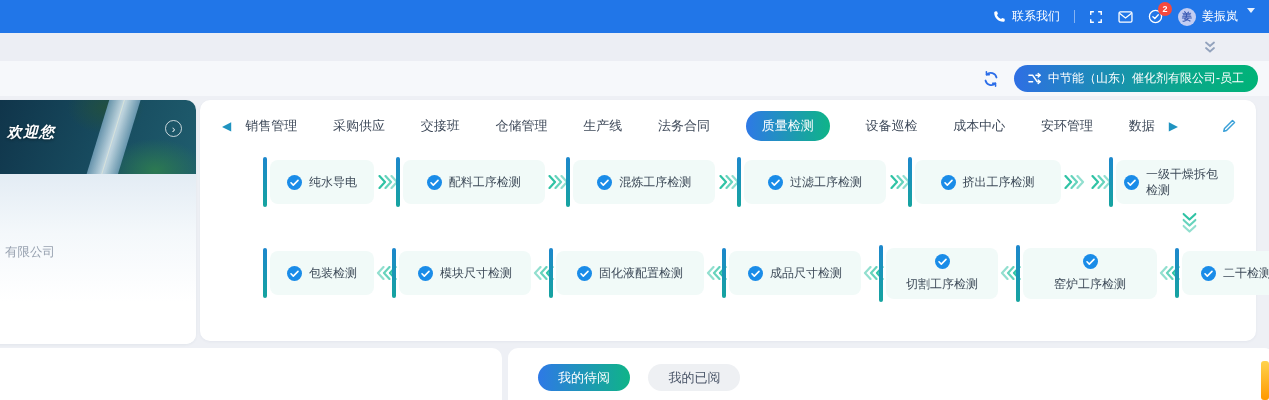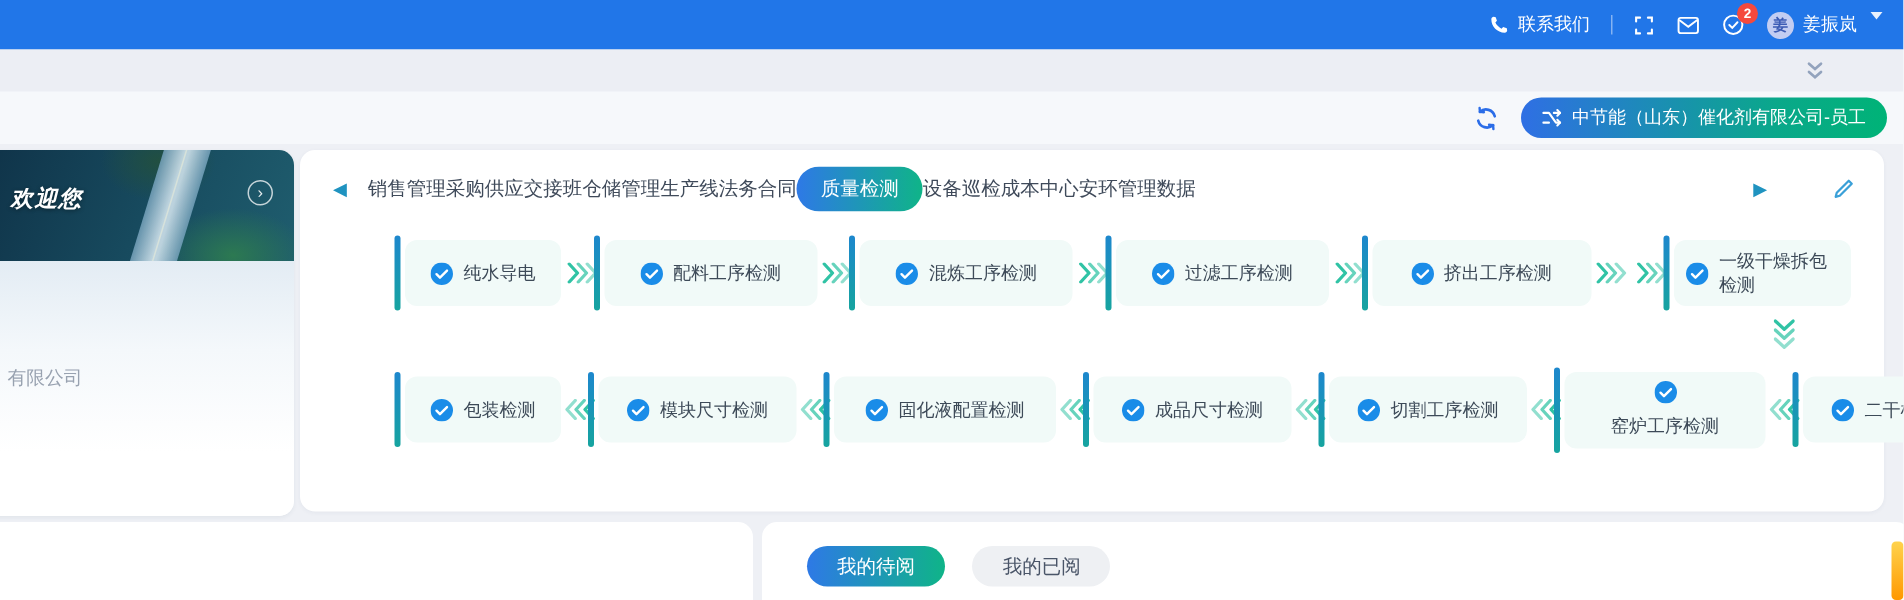--- a/index.html
+++ b/index.html
@@ -78,21 +78,21 @@
     background:linear-gradient(180deg,#e3ecf4 0%,#f4f8fb 35%,#ffffff 75%);
   }
   .welcome-company { position:absolute; left:35px; top:70px; color:#98a2b0; font-size:12.5px; }
   
   .flow-panel {
     position:absolute; left:200px; top:100px; width:1056px; height:241px; border-radius:10px;
     background:#fff; box-shadow:0 1px 3px rgba(40,60,90,.05);
   }
   .tabs-row { display:flex; align-items:center; height:40px; margin:6px 20px 0 22px; }
   .tab-arrow { color:#1f93c0; font-size:12px; cursor:pointer; flex:none; }
-  .tabs-list { display:flex; flex:1; justify-content:flex-start; align-items:center; margin:0 14px; min-width:0; overflow:hidden; }
+  .tabs-list { display:flex; flex:1; justify-content:space-between; align-items:center; margin:0 14px; min-width:0; overflow:hidden; }
   .tab { font-size:13px; color:#3f4a5a; white-space:nowrap; cursor:pointer; }
   .tab-active {
     background:linear-gradient(90deg,#2e79e6,#0fb488); color:#fff;
     padding:6px 16px; border-radius:16px;
   }
   .pencil-btn { margin-left:44px; cursor:pointer; display:flex; flex:none; }
   .flow-row { display:flex; justify-content:space-between; align-items:center; margin:14px 22px 0 26px;padding-left:44px; }
   .flow-row.second { margin-top:44px; }
   .flow-card {
     position:relative; background:#f1faf8; border-radius:8px; min-height:44px;
@@ -396,21 +396,21 @@
         </span>
         <span>成品尺寸检测</span>
       </div>
       <span class="chev left">
         <svg width="21" height="14" viewBox="0 0 21 14" fill="none" stroke-width="2.2" stroke-linecap="round" stroke-linejoin="round">
           <path d="M1.5 1 7 7 1.5 13" stroke="#25c0a0" opacity=".95"></path>
           <path d="M7.5 1 13 7 7.5 13" stroke="#25c0a0" opacity=".7"></path>
           <path d="M13.5 1 19 7 13.5 13" stroke="#25c0a0" opacity=".5"></path>
         </svg>
       </span>
-      <div class="flow-card" style="width: 132px;">
+      <div class="flow-card" style="width: 112px; flex-direction: column;">
         <span class="chk">
           <svg width="15" height="15" viewBox="0 0 15 15">
             <circle cx="7.5" cy="7.5" r="7.5" fill="#1a8ce8"></circle>
             <path d="M4 7.8 6.3 10.1 11 5.4" stroke="#fff" stroke-width="1.6" fill="none" stroke-linecap="round" stroke-linejoin="round"></path>
           </svg>
         </span>
         <span>切割工序检测</span>
       </div>
       <span class="chev left">
         <svg width="21" height="14" viewBox="0 0 21 14" fill="none" stroke-width="2.2" stroke-linecap="round" stroke-linejoin="round">

